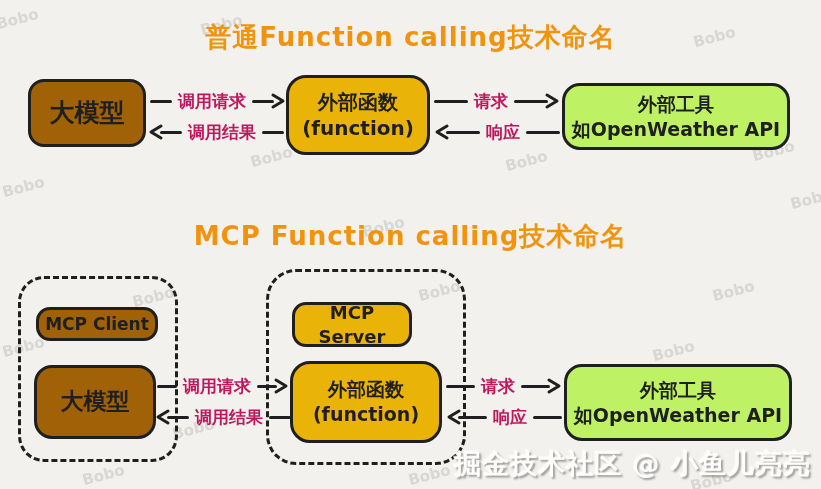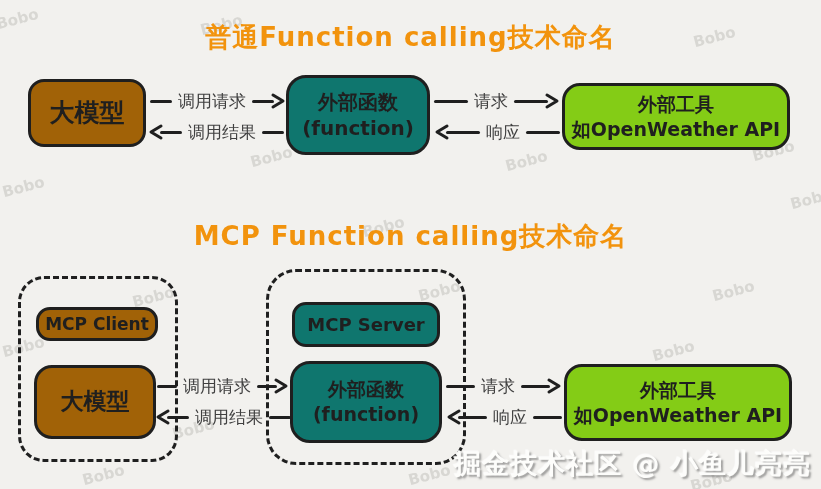--- a/index.html
+++ b/index.html
@@ -19,32 +19,32 @@
     font-size:26px; font-weight:bold; color:#f2930d;
     letter-spacing:1px;
   }
   .node {
     position:absolute; display:flex; flex-direction:column;
     align-items:center; justify-content:center;
     border:3px solid #1f1f1f; font-weight:bold; color:#1f1f1f;
     text-align:center; line-height:1.3;
   }
   .yellow { background:#a16207; }
-  .pink   { background:#0f766e; }
-  .green  { background:#84cc16; }
+  .pink   { background:#eab308; }
+  .green  { background:#bef264; }
   .dashedbox {
     position:absolute; border:3px dashed #1f1f1f; background:transparent;
   }
   .arrow {
     position:absolute; display:flex; align-items:center;
     height:26px; gap:6px; z-index:5;
   }
   .aline { flex:1; height:3px; background:#1f1f1f; border-radius:2px; }
   .alabel {
-    font-size:17px; font-weight:normal; color:#404040; white-space:nowrap;
+    font-size:17px; font-weight:bold; color:#be185d; white-space:nowrap;
     line-height:1;
   }
   .ahead { flex:0 0 auto; display:block; }
   .ahead.right { margin-left:-10px; }
   .ahead.left  { margin-right:-10px; }
   .juejin {
     position:absolute; font-size:27px; font-weight:bold;
     color:#fdfdfb; letter-spacing:1px; white-space:nowrap;
     text-shadow:2px 2px 2px rgba(90,90,90,0.55), -1px -1px 1px rgba(255,255,255,0.8);
   }
@@ -133,21 +133,21 @@
   <div class="node yellow" style="left:36px; top:307px; width:122px; height:34px; border-radius:14px; font-size:17px;">
     <span>MCP Client</span>
   </div>
 
   <div class="node yellow" style="left:34px; top:365px; width:122px; height:74px; border-radius:18px; font-size:23px;">
     <span>大模型</span>
   </div>
 
   <div class="dashedbox" style="left:266px; top:269px; width:200px; height:196px; border-radius:30px;"></div>
 
-  <div class="node pink" style="left:292px; top:302px; width:148px; height:45px; border-radius:14px; font-size:18px;">
+  <div class="node pink" style="left:292px; top:302px; width:120px; height:45px; border-radius:14px; font-size:18px;">
     <span>MCP Server</span>
   </div>
 
   <div class="node pink" style="left:290px; top:361px; width:152px; height:82px; border-radius:20px; font-size:19px;">
     <span>外部函数</span>
     <span>(function)</span>
   </div>
 
   <div class="arrow" style="left:157px; top:373px; width:132px;">
     <div class="aline"></div>

